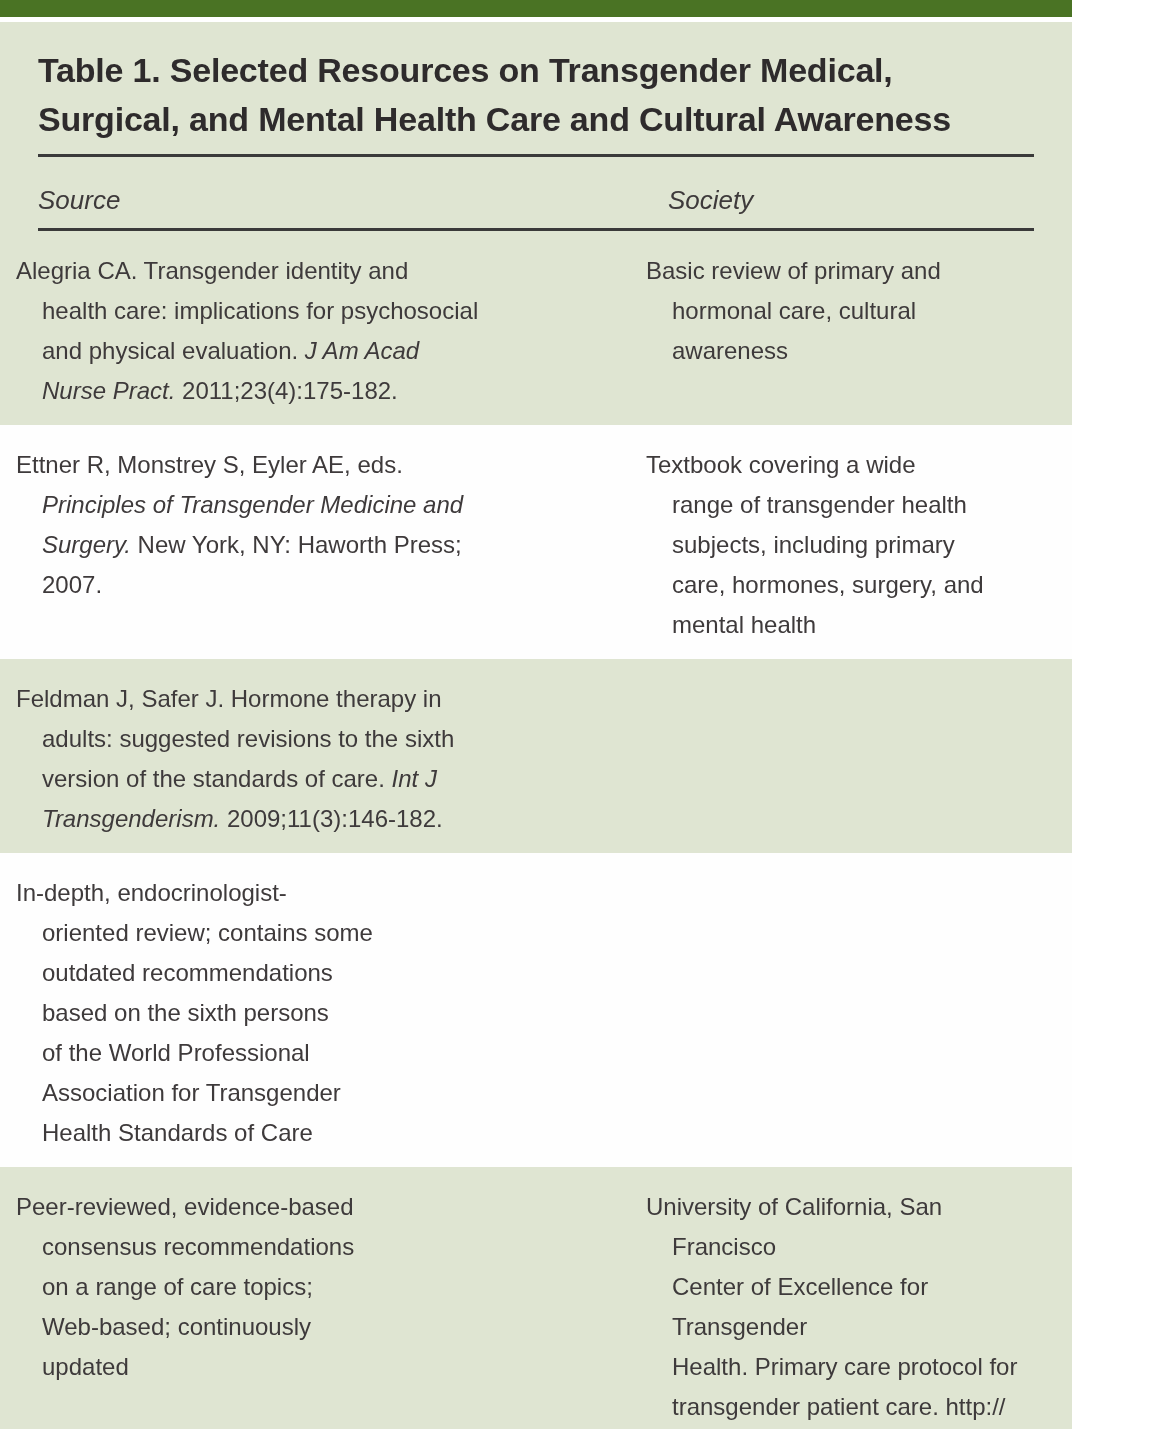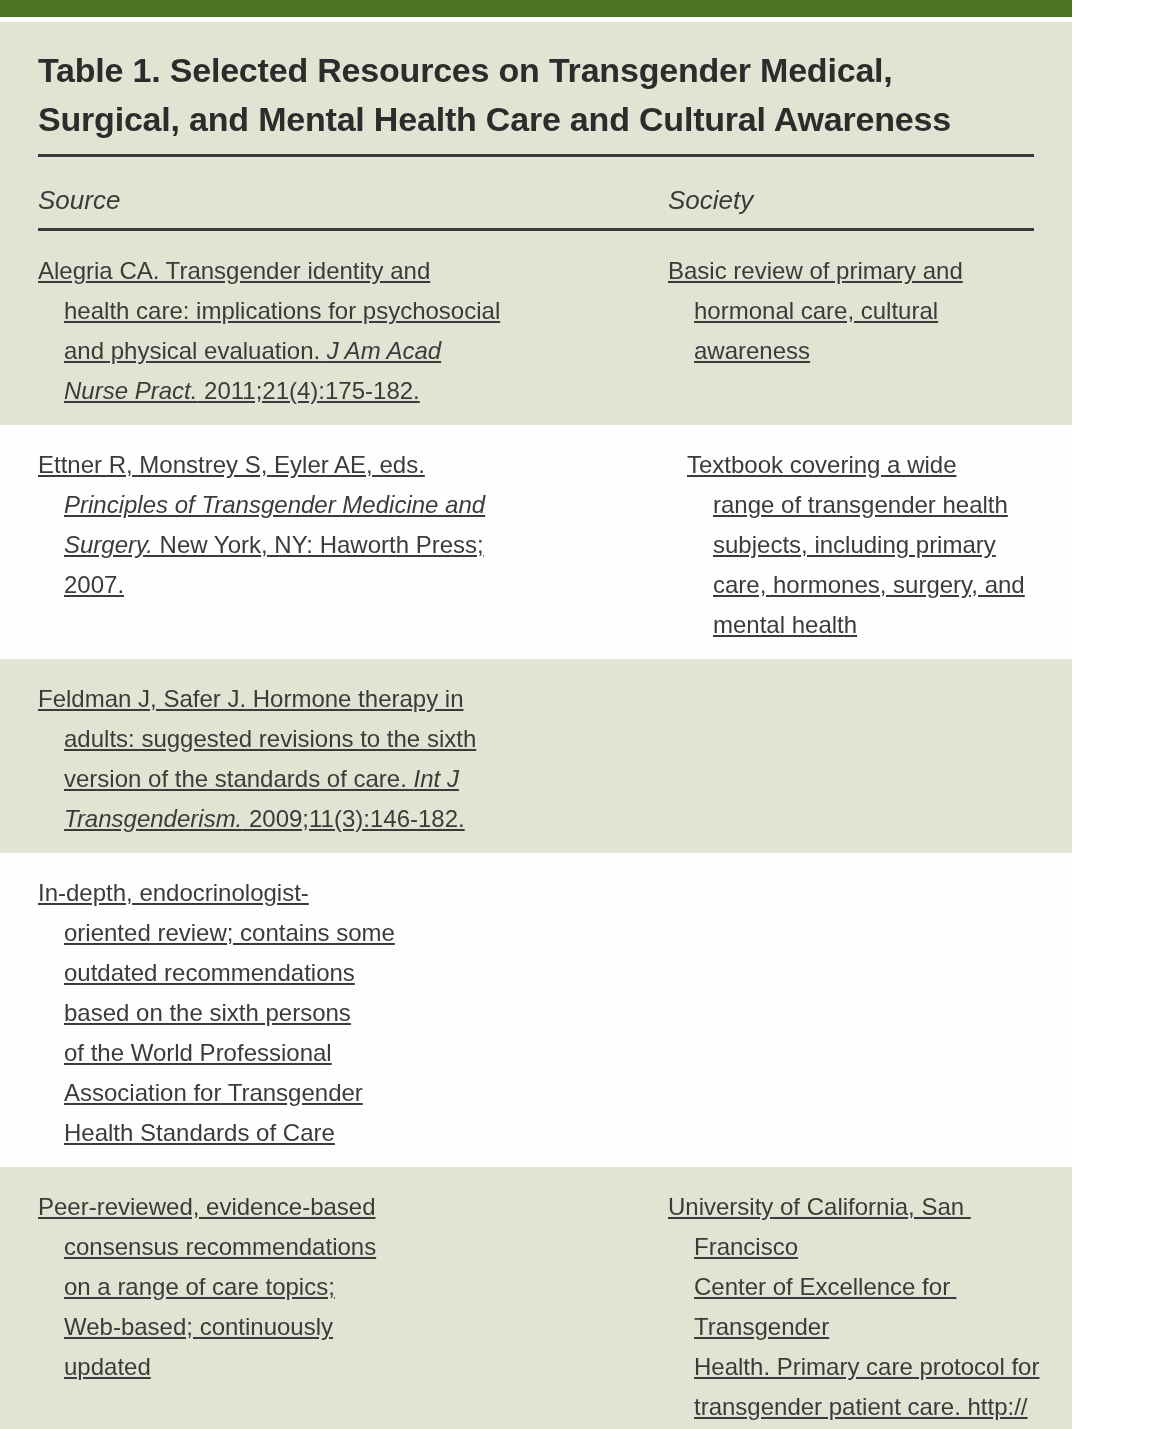--- a/index.html
+++ b/index.html
@@ -55,25 +55,24 @@
   .col-header {
     font-style: italic;
     font-size: 26px;
     line-height: 36px;
     color: #3e3a3b;
   }
   .rows { width: 100%; }
   .row {
     display: grid;
     grid-template-columns: 630px 1fr;
-    padding: 20px 20px 14px 38px;
-    text-decoration: underline;
+    padding: 20px 20px 14px 16px;
   }
   .row-green { background: #dfe5d2; }
-  .row-white { background: #fefefe; gap: 19px; }
+  .row-white { background: #fefefe; }
   .cell p {
     margin: 0;
     font-size: 24px;
     line-height: 40px;
     padding-left: 26px;
     text-indent: -26px;
     white-space: pre-wrap;
   }
   .rule-bottom-thin {
     height: 2px;
@@ -103,21 +102,21 @@
     <div class="rule"></div>
   </div>
 
   <div class="rows">
 
     <div class="row row-green">
       <div class="cell">
         <p><span>Alegria CA. Transgender identity and
 health care: implications for psychosocial
 and physical evaluation. </span><i>J Am Acad
-Nurse Pract.</i><span> 2011;21(4):175-182.</span></p>
+Nurse Pract.</i><span> 2011;23(4):175-182.</span></p>
       </div>
       <div class="cell">
         <p><span>Basic review of primary and
 hormonal care, cultural
 awareness</span></p>
       </div>
     </div>
 
     <div class="row row-white">
       <div class="cell">

